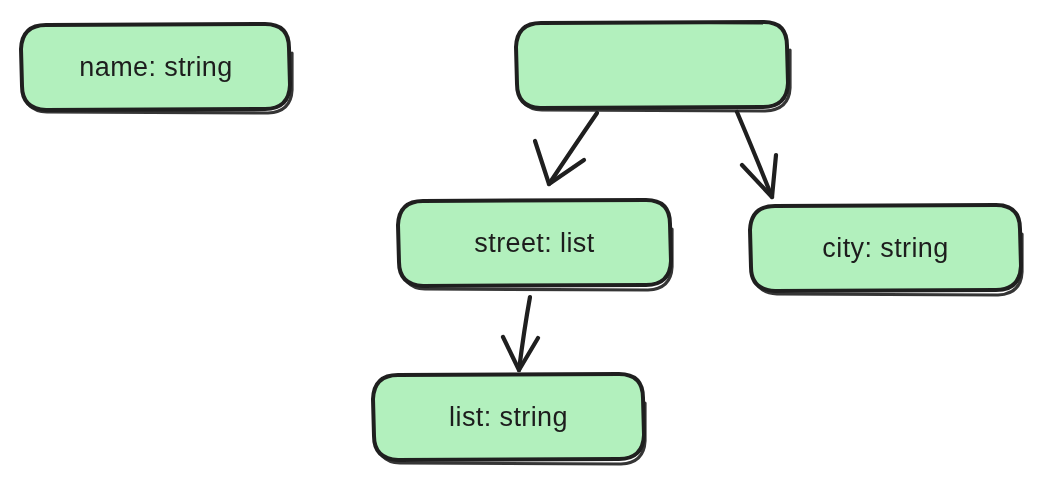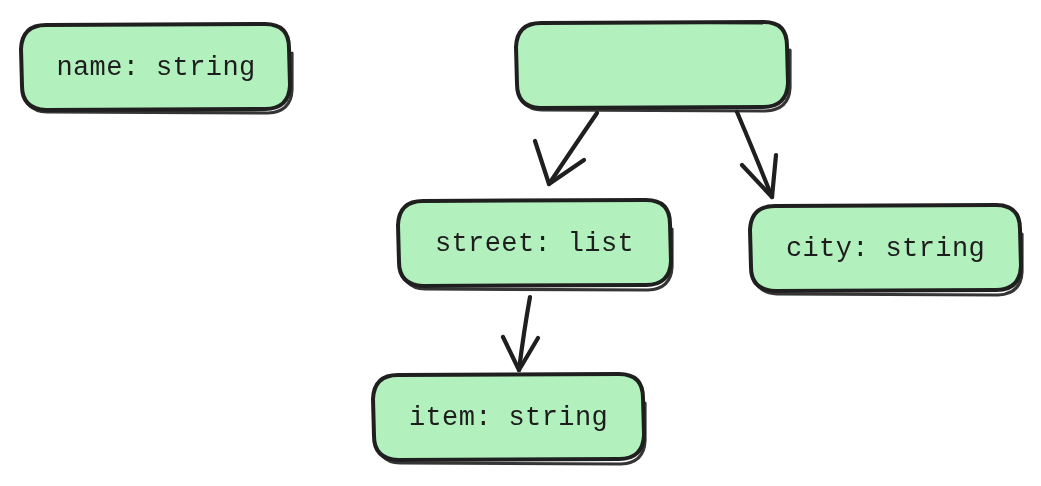--- a/index.html
+++ b/index.html
@@ -25,21 +25,21 @@
     width: 1041px;
     height: 486px;
   }
   .node-label {
     position: absolute;
     display: flex;
     align-items: center;
     justify-content: center;
     text-align: center;
     color: #1d1d1d;
-    font-family: Liberation Mono, monospace;
+    font-family: Liberation Sans, sans-serif;
     font-size: 27px;
     font-weight: 400;
     letter-spacing: 0.4px;
     white-space: nowrap;
     pointer-events: none;
     user-select: none;
   }
 </style>
 </head>
 <body>
@@ -90,15 +90,15 @@
 
   </svg>
 
   <div class="node-label" style="left:22px; top:25px; width:268px; height:85px;">name: string</div>
 
 
   <div class="node-label" style="left:399px; top:201px; width:271px; height:85px;">street: list</div>
 
   <div class="node-label" style="left:751px; top:206px; width:269px; height:85px;">city: string</div>
 
-  <div class="node-label" style="left:374px; top:375px; width:269px; height:85px;">item: string</div>
+  <div class="node-label" style="left:374px; top:375px; width:269px; height:85px;">list: string</div>
 
 </div>
 
 </body></html>

